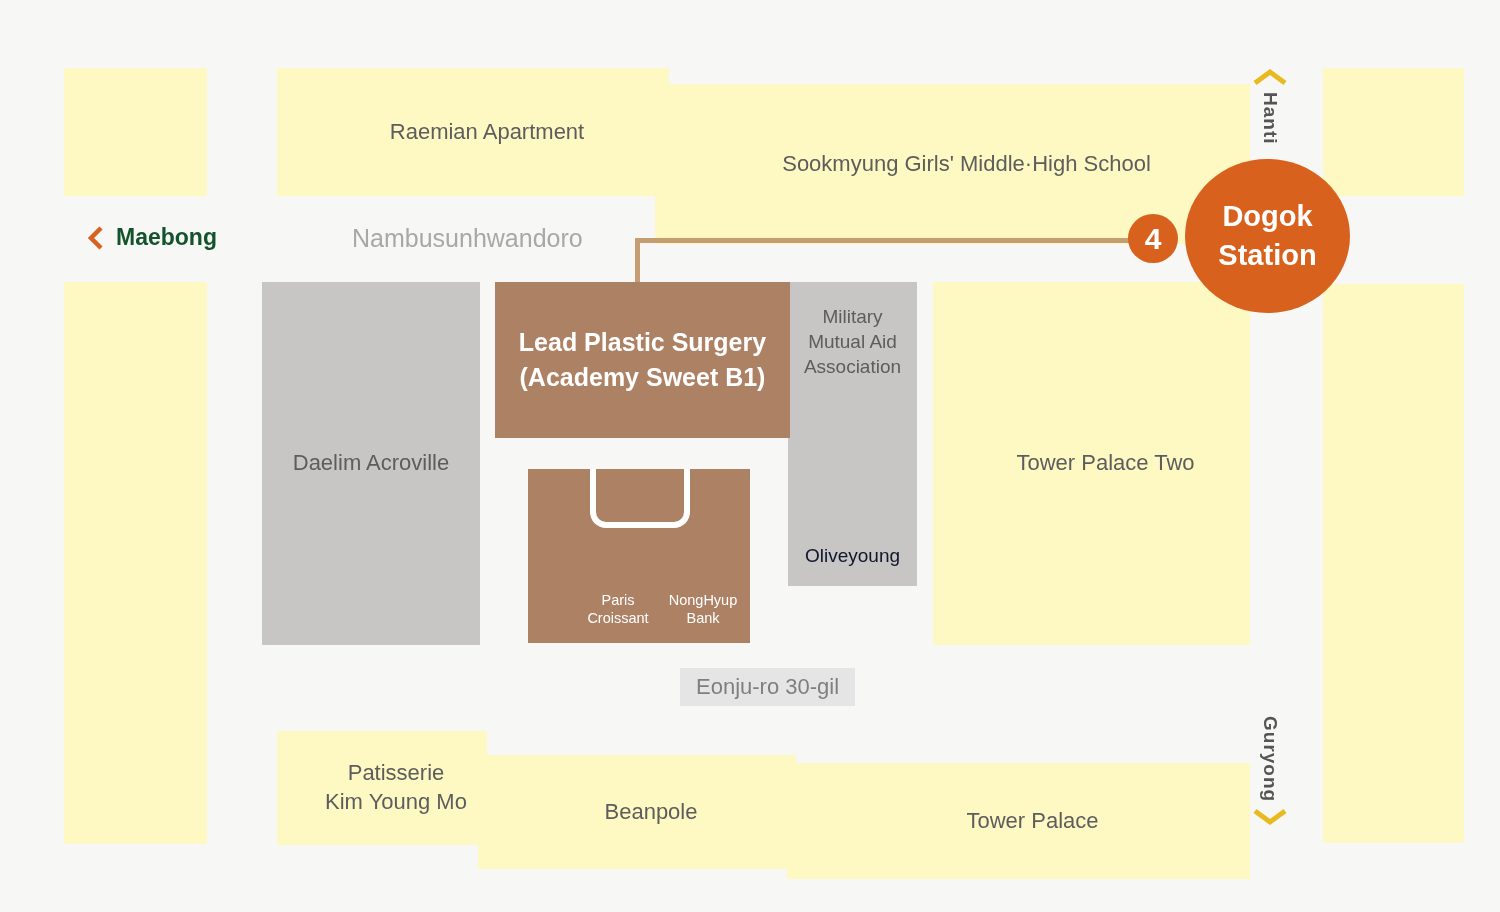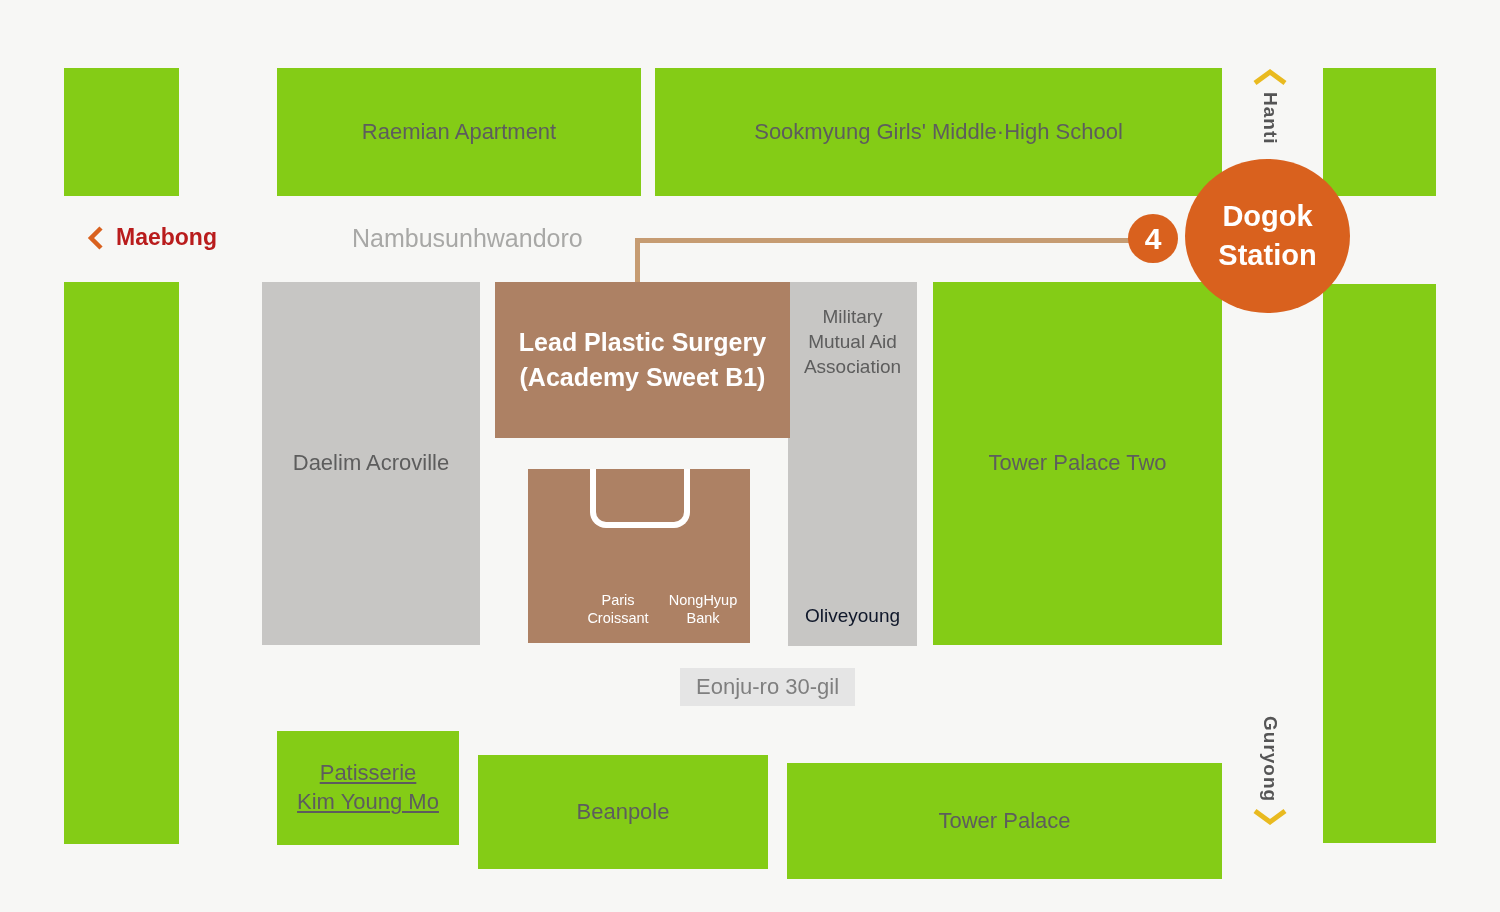--- a/index.html
+++ b/index.html
@@ -3,36 +3,36 @@
 <meta charset="utf-8">
 <style>
   html,body{margin:0;padding:0;background:#f7f7f5;}
   .map{
     position:relative;width:1500px;height:912px;background:#f7f7f5;
     font-family:"Liberation Sans",sans-serif;overflow:hidden;
     -webkit-font-smoothing:antialiased;
   }
   .block{position:absolute;display:flex;align-items:center;justify-content:center;
     text-align:center;color:#5d5d5d;font-size:22px;line-height:1.3;}
-  .light{background:#84cc16;}
+  .light{background:#fef9c3;padding-left:28px;}
   .gray{background:#c7c6c4;}
   .brown{background:#ad8164;color:#ffffff;}
 
   .b-left-top{left:64px;top:68px;width:115px;height:128px;}
   .b-left-tall{left:64px;top:282px;width:115px;height:562px;}
   .b-raemian{left:277px;top:68px;width:364px;height:128px;}
-  .b-sookmyung{left:655px;top:68px;width:567px;height:128px;}
+  .b-sookmyung{left:655px;top:84px;width:567px;height:160px;}
   .b-right-top{left:1323px;top:68px;width:113px;height:128px;}
   .b-right-tall{left:1323px;top:284px;width:113px;height:559px;}
   .b-daelim{left:262px;top:282px;width:218px;height:363px;}
   .b-lead{left:495px;top:282px;width:295px;height:156px;font-weight:bold;font-size:25px;line-height:1.4;}
-  .b-military{left:788px;top:282px;width:129px;height:364px;align-items:flex-start;font-size:19px;}
+  .b-military{left:788px;top:282px;width:129px;height:304px;align-items:flex-start;font-size:19px;}
   .b-tptwo{left:933px;top:282px;width:289px;height:363px;}
   .b-annex{left:528px;top:469px;width:222px;height:174px;}
-  .b-patisserie{left:277px;top:731px;width:182px;height:114px;text-decoration:underline;}
+  .b-patisserie{left:277px;top:731px;width:182px;height:114px;}
   .b-beanpole{left:478px;top:731px;width:290px;height:114px;margin-top:24px;}
   .b-towerpalace{left:787px;top:763px;width:435px;height:116px;}
 
   .military-name{padding-top:22px;line-height:1.32;}
   .oliveyoung{position:absolute;bottom:17px;left:0;width:100%;text-align:center;font-size:19px;color:#0f172a;}
 
   .entrance{position:absolute;left:62px;top:0;width:100px;height:59px;box-sizing:border-box;
     border:6px solid #ffffff;border-top:none;border-radius:0 0 16px 16px;}
   .tenant{position:absolute;bottom:16px;color:#ffffff;font-size:14.5px;line-height:1.25;text-align:center;}
   .tenant-paris{left:48px;width:84px;}
@@ -46,21 +46,21 @@
     display:flex;align-items:center;justify-content:center;}
   .station-circle{position:absolute;left:1185px;top:159px;width:165px;height:154px;border-radius:50%;
     background:#d9611e;color:#ffffff;font-weight:bold;font-size:29px;line-height:1.35;
     display:flex;align-items:center;justify-content:center;text-align:center;}
 
   .road-label{position:absolute;color:#a8a8a6;font-size:25px;}
   .r-nambu{left:352px;top:224px;}
   .r-eonju{left:680px;top:668px;background:#e5e5e5;color:#7f7f7f;font-size:22px;padding:6px 16px;}
 
   .maebong{position:absolute;left:85px;top:224px;display:flex;align-items:center;gap:11px;
-    color:#b91c1c;font-weight:bold;font-size:23px;}
+    color:#14532d;font-weight:bold;font-size:23px;}
 
   .vroad{position:absolute;display:flex;flex-direction:column;align-items:center;}
   .v-hanti{left:1251px;top:68px;}
   .v-guryong{left:1251px;top:710px;}
   .vtext{writing-mode:vertical-rl;color:#555555;font-weight:bold;font-size:19px;letter-spacing:1px;margin:6px 0;}
 
   .chevron{display:block;}
 </style>
 </head>
 <body>

